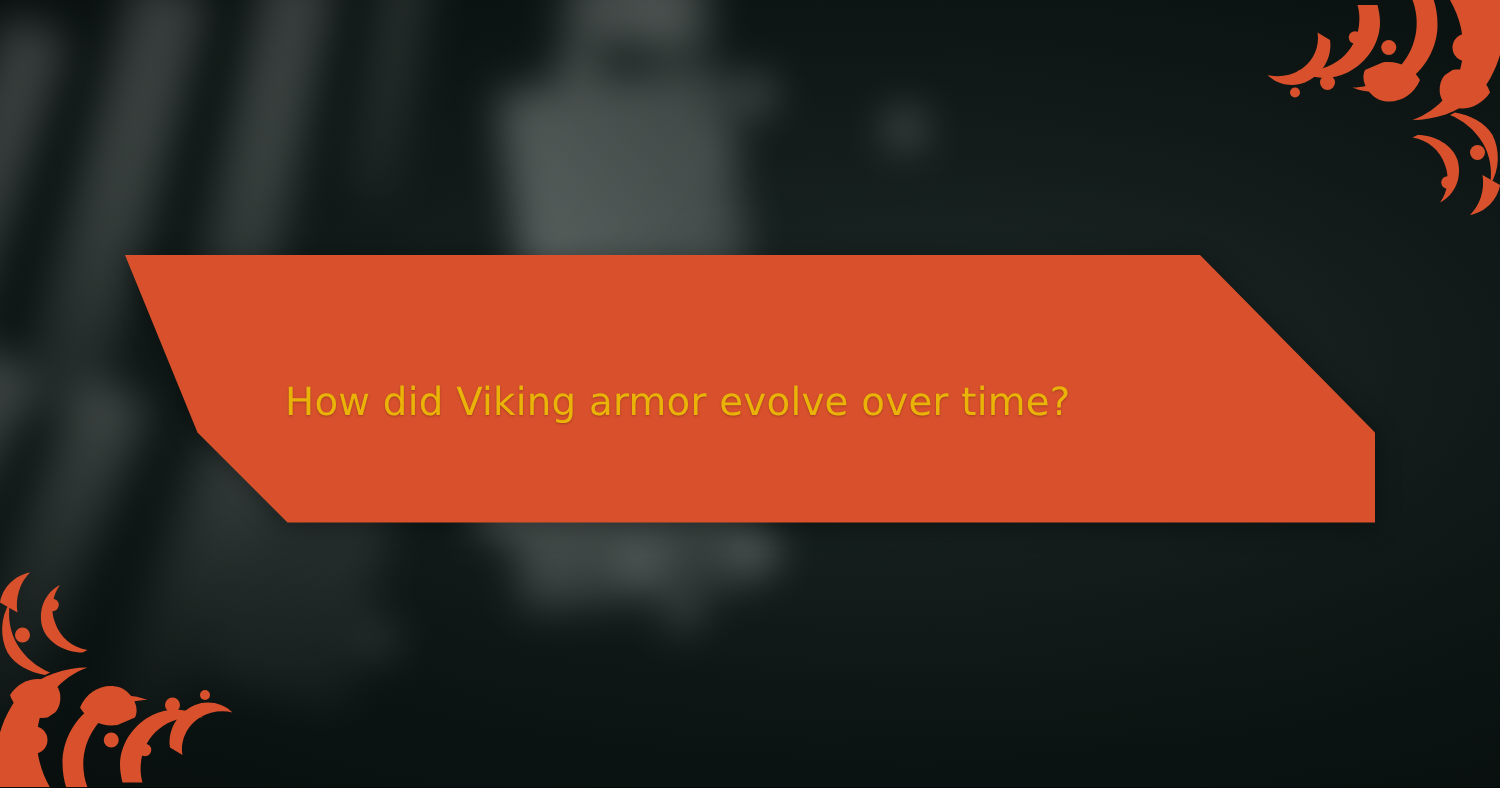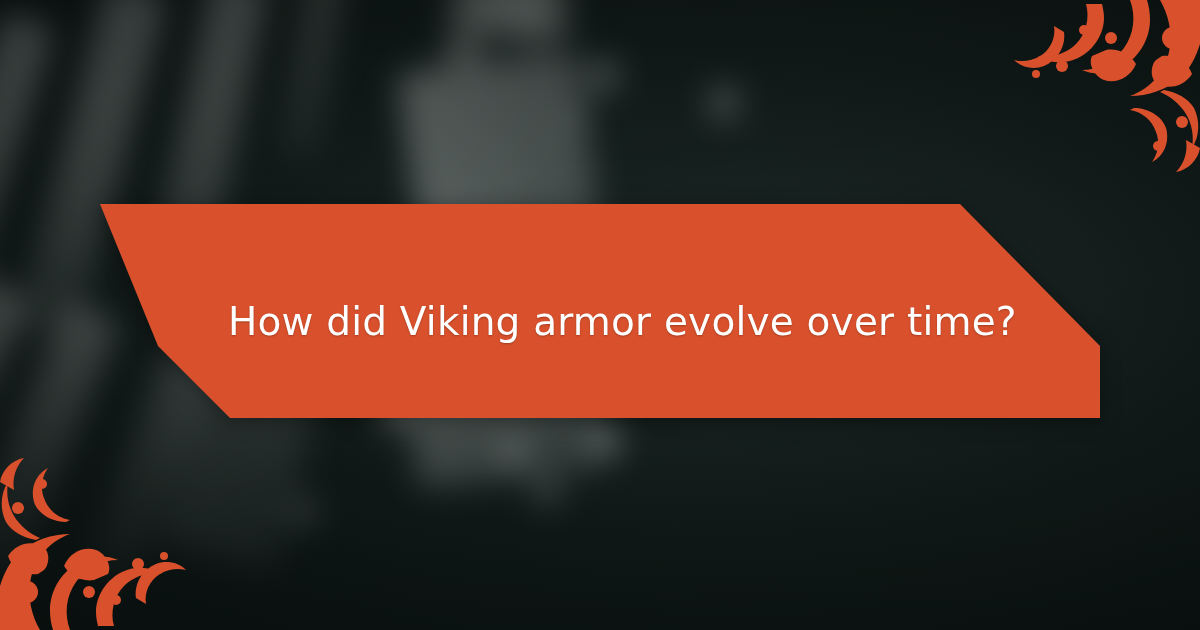--- a/index.html
+++ b/index.html
@@ -102,22 +102,22 @@
     top: 196px;
     width: 1000px;
     height: 228px;
     filter: drop-shadow(0 4px 10px rgba(0,0,0,0.35));
   }
   .banner-title {
     position: absolute;
     left: 228px;
     top: 300px;
     width: 830px;
-    color: #ffffff;
-    font-size: 39px;
+    color: #eab308;
+    font-size: 31px;
     font-weight: 400;
     letter-spacing: 0.2px;
     line-height: 44px;
     text-shadow: 0 1px 2px rgba(0,0,0,0.25);
   }
 </style>
 </head>
 <body>
 
 <div id="card">

